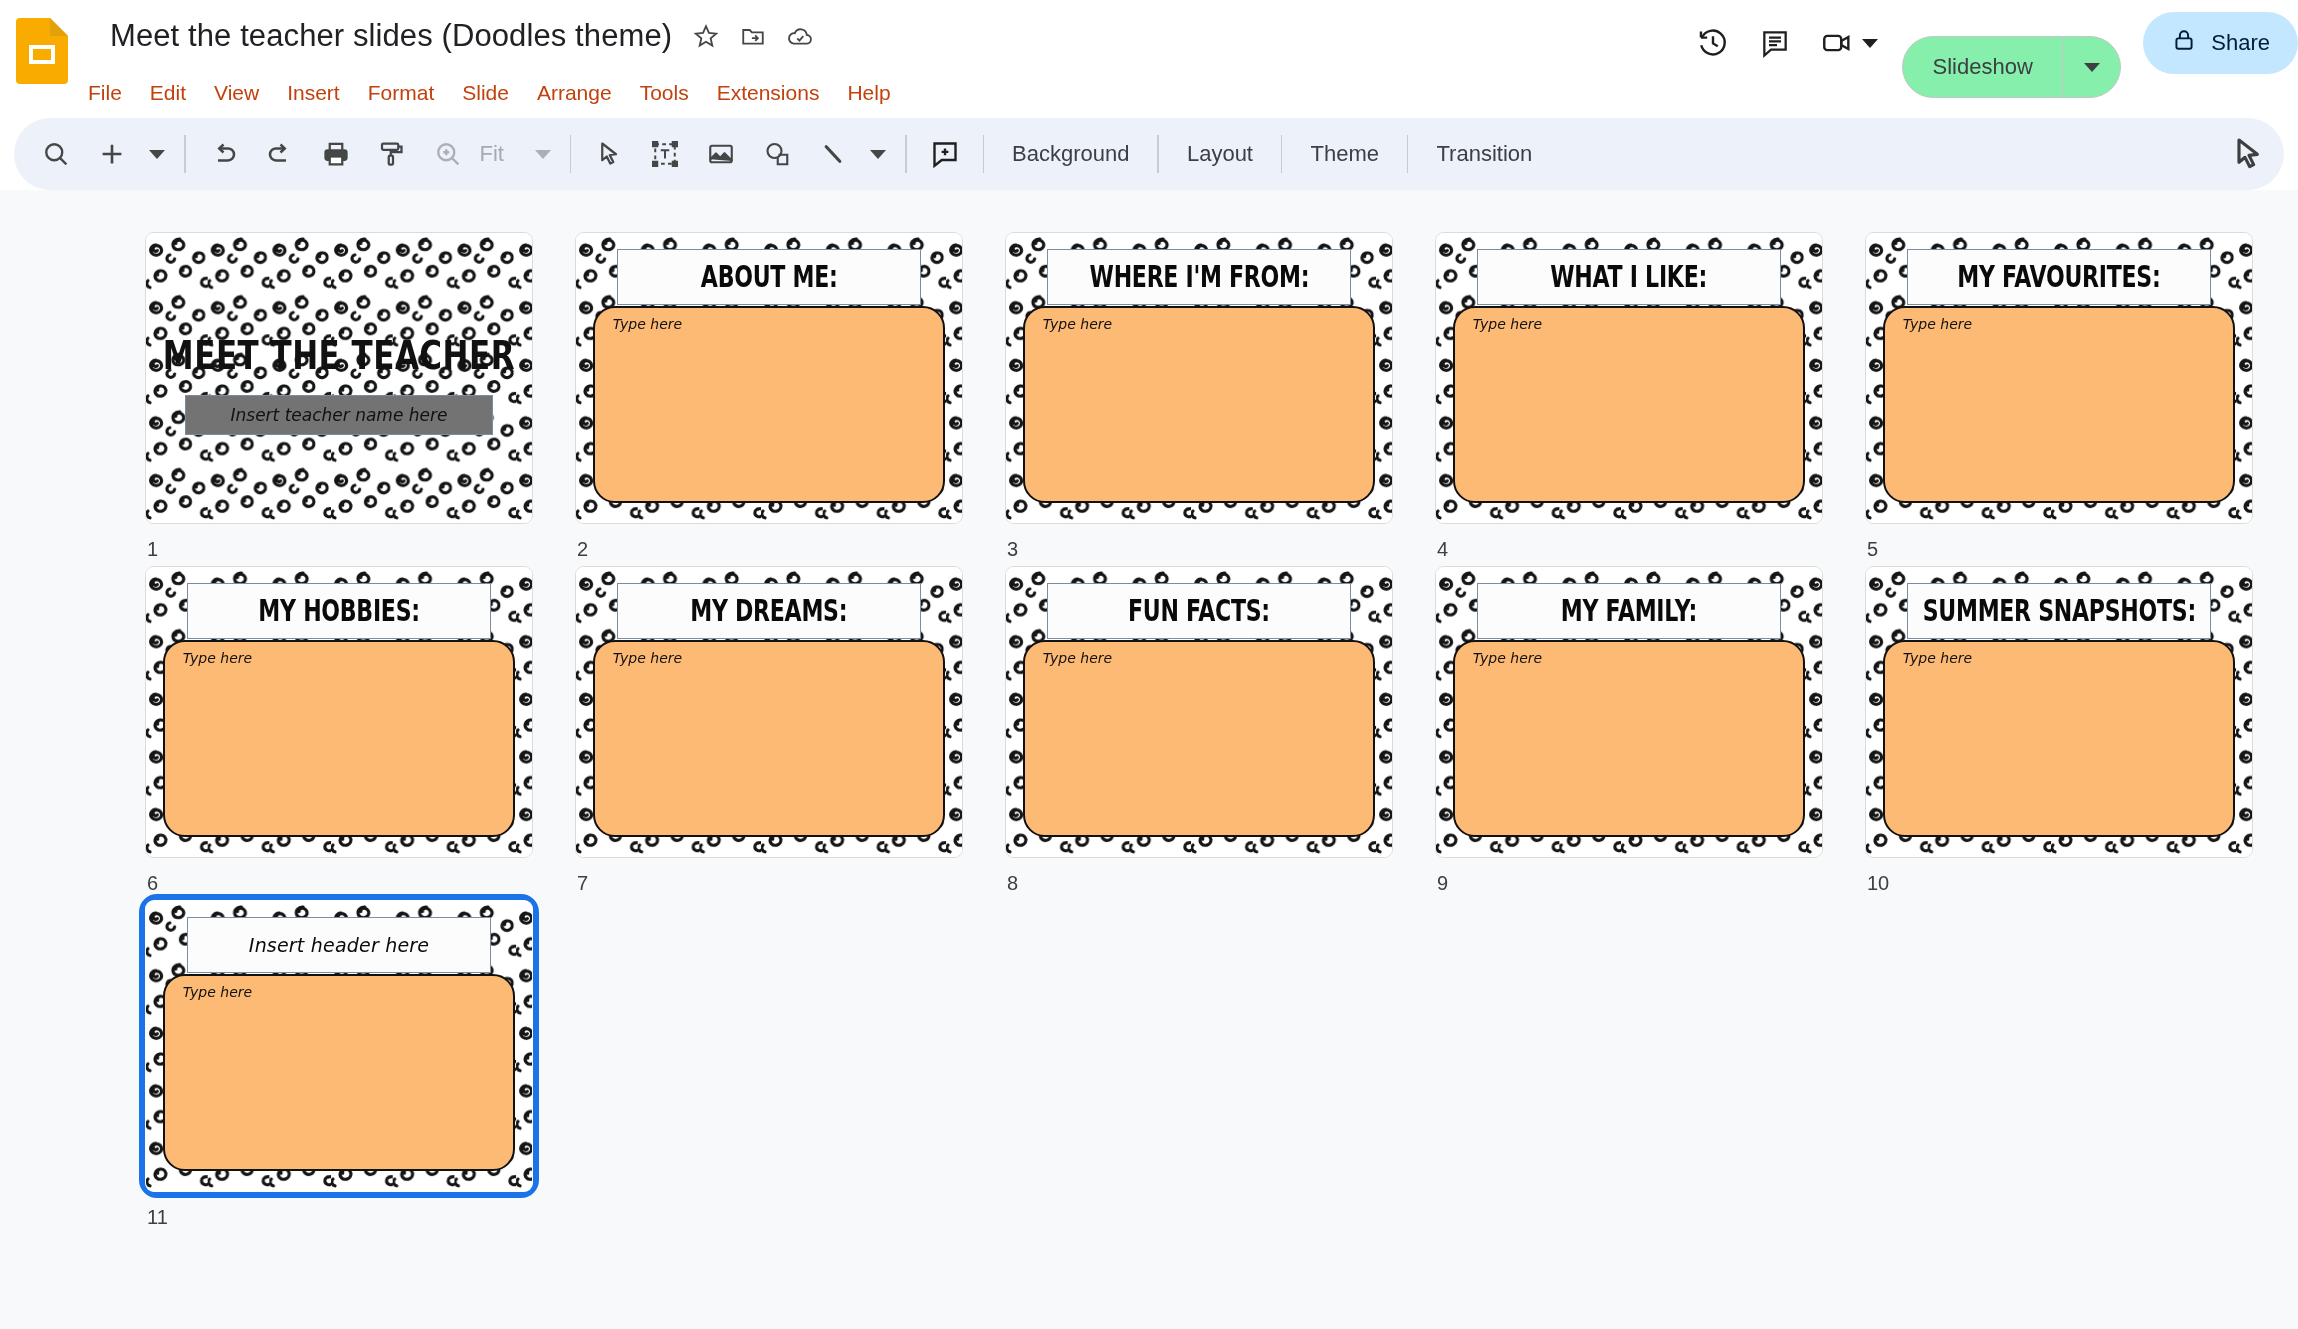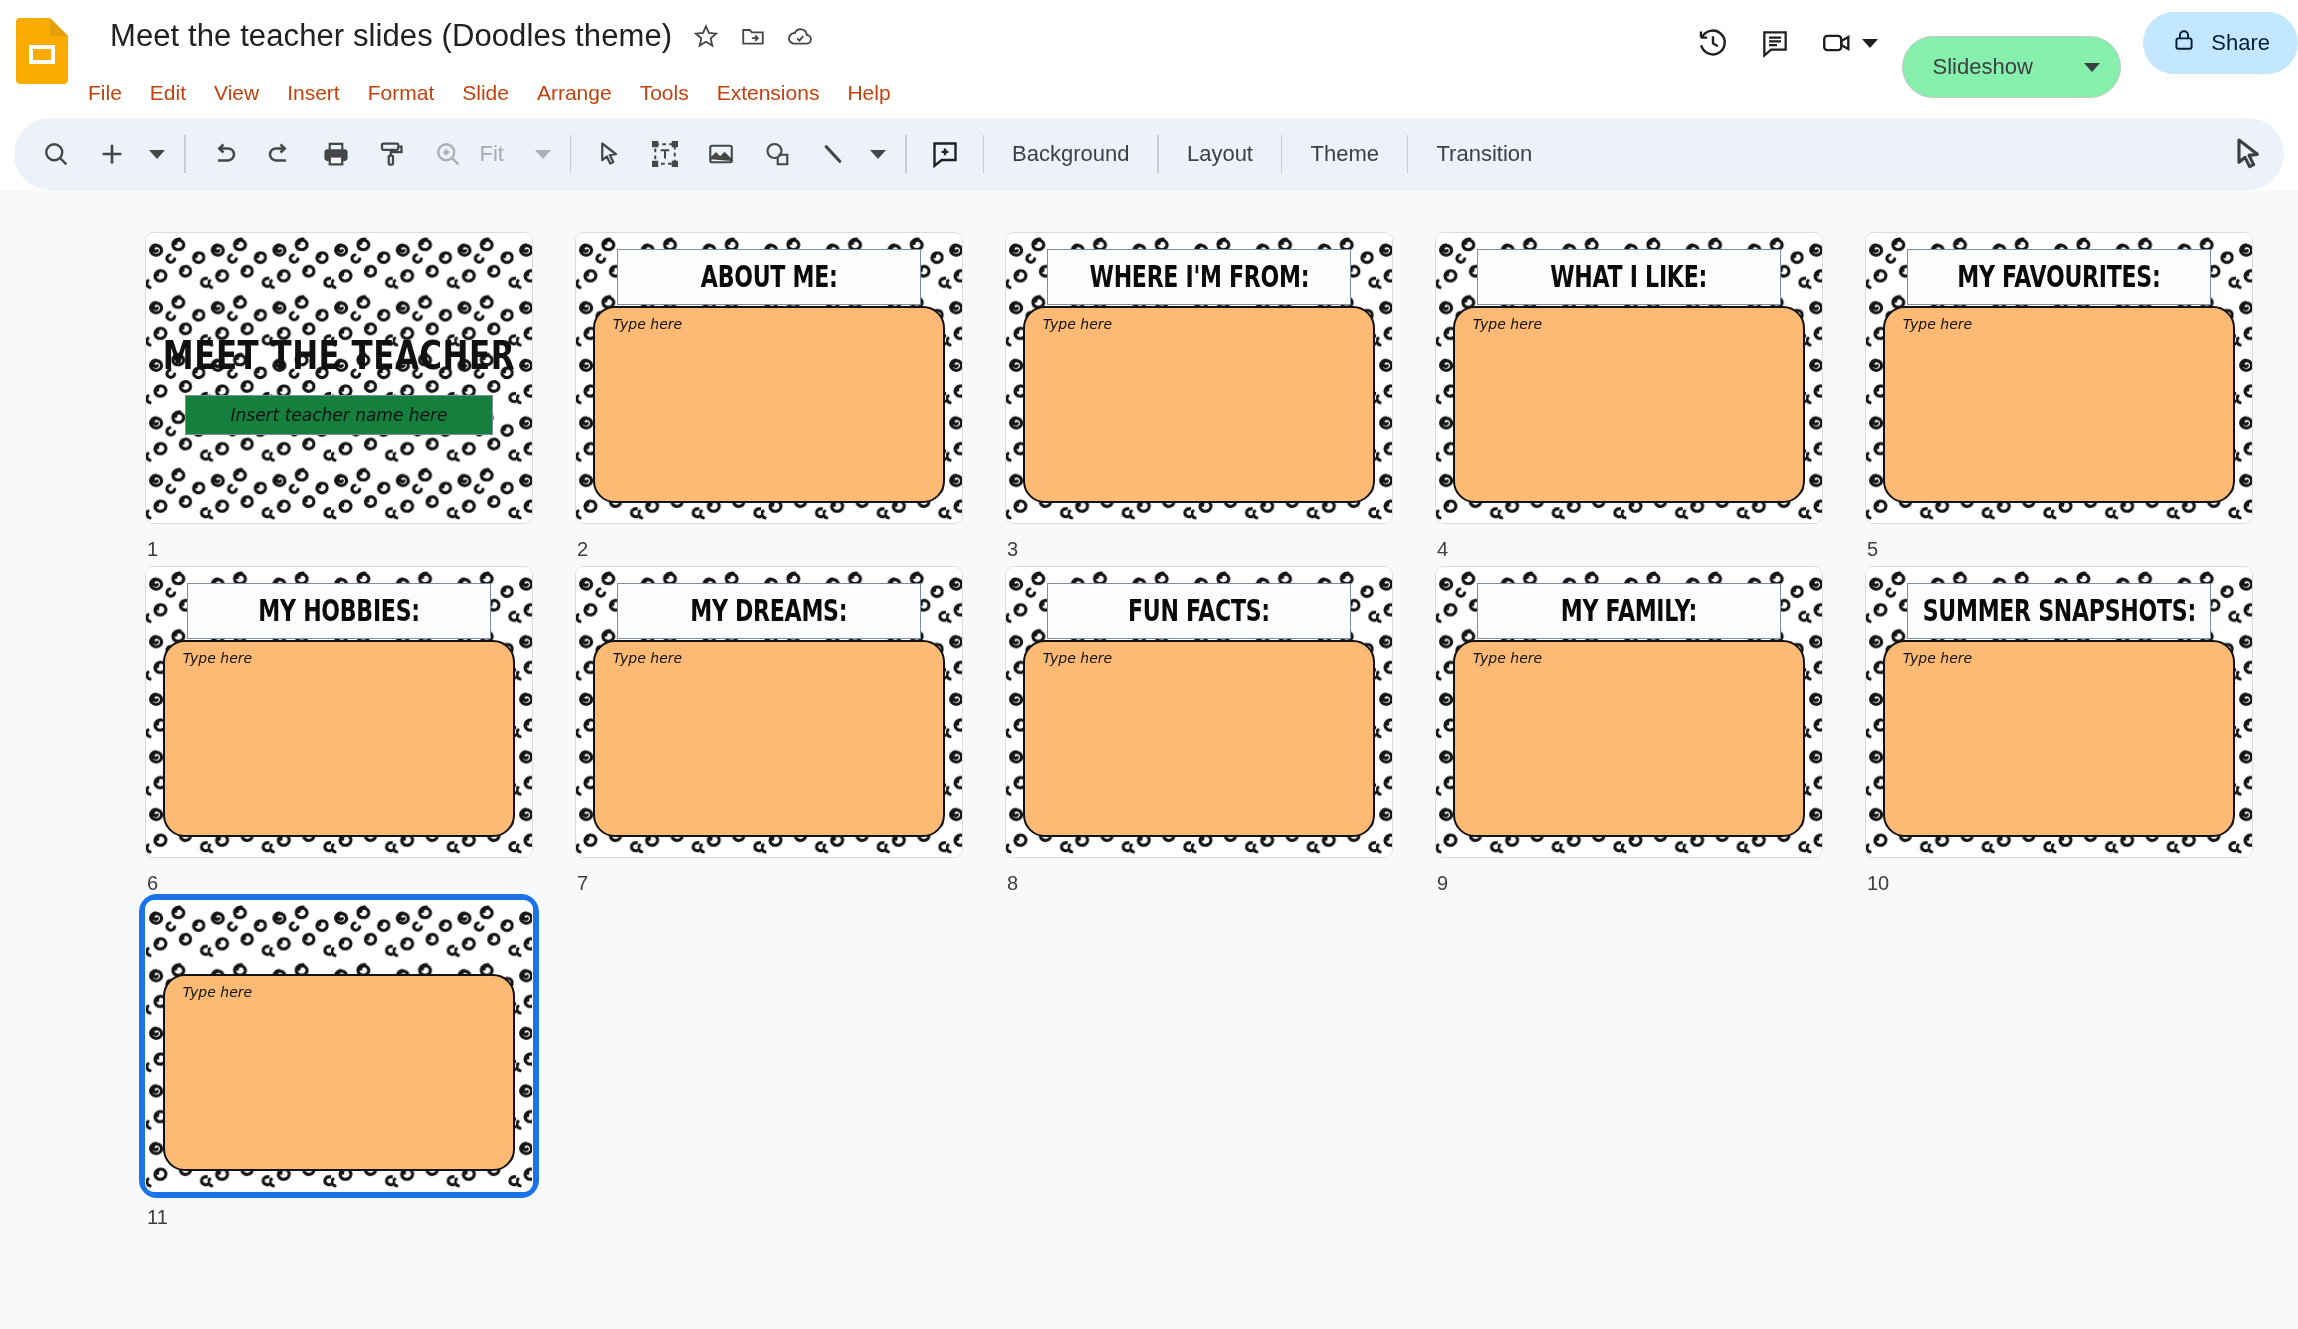--- a/index.html
+++ b/index.html
@@ -224,21 +224,21 @@
     font-size: 31px;
     letter-spacing: .5px;
     color:#111;
     transform: scaleY(1.25);
   }
   .name-box {
     position:absolute;
     left: 10%; right: 10%;
     top: 56%;
     height: 40px;
-    background: #15803d;
+    background: #737373;
     border: 1.5px solid #7b8ca5;
     display:flex; align-items:center; justify-content:center;
     font-family: "DejaVu Sans", sans-serif;
     font-style: italic;
     font-size: 17px;
     color:#111;
   }
 
   
   .hdr-box {
@@ -742,20 +742,23 @@
       <div class="cell">
         <div class="thumb-wrap selected">
           <div class="thumb">
             <div class="doodle-bg">
               <svg preserveAspectRatio="none" viewBox="0 0 388 292">
                 <rect width="388" height="292" fill="#ffffff"></rect>
                 <rect width="388" height="292" fill="url(#doodlePat)"></rect>
               </svg>
             </div>
             <div class="slide-inner">
+              <div class="hdr-box handwritten">
+                <span class="hdr-text">Insert header here</span>
+              </div>
               <div class="body-box">
                 <div class="type-here">Type here</div>
               </div>
             </div>
           </div>
         </div>
         <div class="slide-num">11</div>
       </div>
     </div>
 </div>

